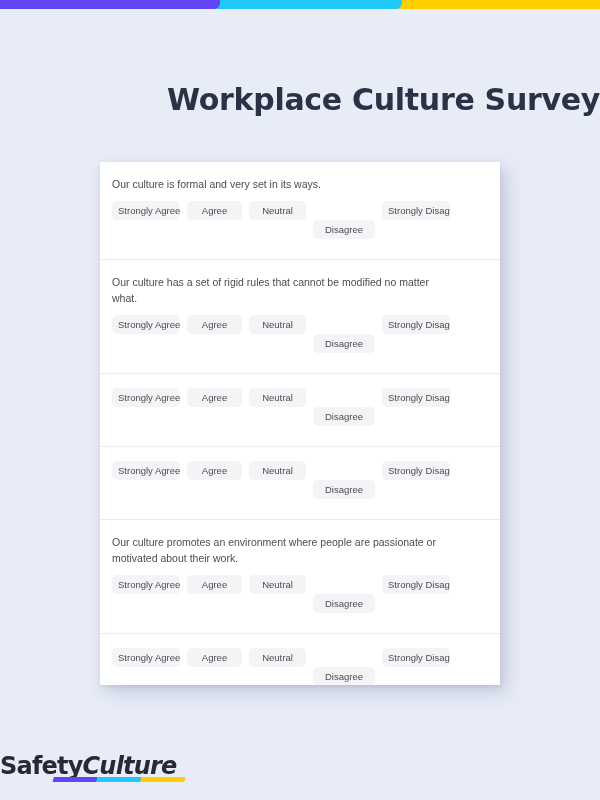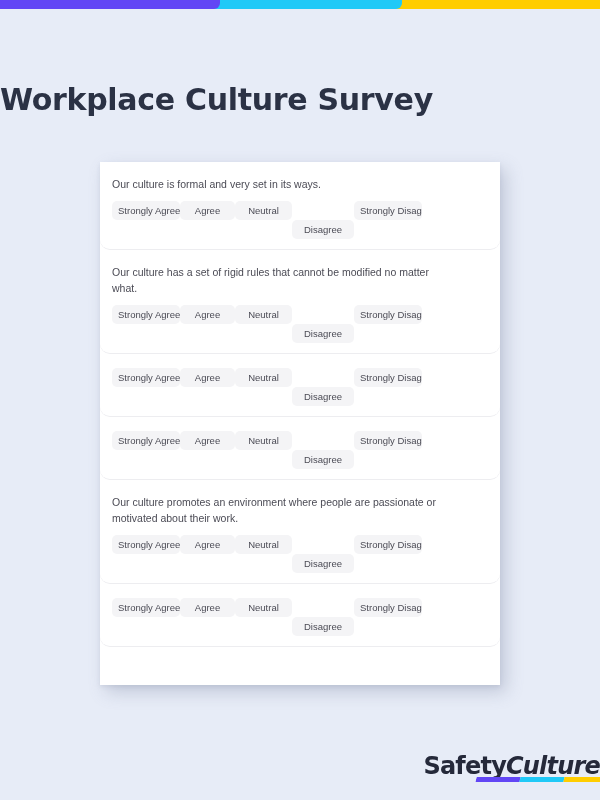--- a/index.html
+++ b/index.html
@@ -48,21 +48,21 @@
     position: relative;
     z-index: 1;
   }
 
   
   .page-title {
     position: absolute;
     top: 62px;
     left: 0;
     width: 600px;
-    text-align: left;
+    text-align: right;
     font-size: 30px;
     font-weight: 700;
     letter-spacing: -0.3px;
     color: #2b3245;
     font-family: "DejaVu Sans", sans-serif;
   }
 
   
   .survey-card {
     position: absolute;
@@ -70,38 +70,38 @@
     top: 162px;
     width: 400px;
     height: 523px;
     background: #ffffff;
     overflow: hidden;
     box-shadow: 6px 7px 16px rgba(110,120,150,0.30),
                 0 2px 4px rgba(110,120,150,0.14);
   }
 
   .question-block {
-    padding: 14px 12px 10px 12px;
+    padding: 14px 12px 20px 12px;
     border-bottom: 1px solid #ededf0;
     box-sizing: border-box;
-    border-radius: 10px;
   }
   .question-block:last-child { border-bottom: none; }
 
   .question-text {
     font-size: 10.5px;
     line-height: 16px;
     color: #4b4b55;
     margin: 0 0 9px 0;
     font-family: "Liberation Sans", sans-serif;
     max-width: 330px;
   }
 
   .options-row {
     display: flex;
+    gap: 7px;
     white-space: nowrap;
   }
   .option-btn {
     background: #f4f4f6;
     border: none;
     border-radius: 5px;
     color: #4b4b55;
     font-size: 9.5px;
     font-family: "Liberation Sans", sans-serif;
     height: 19px;
@@ -119,21 +119,21 @@
   .option-btn.w-n   { width: 57px; }
   .option-btn.w-d   { width: 62px; margin-top: 19px; }
   .option-btn.w-sd  { width: 68px; text-align: left; padding-left: 6px; }
 
   
   .footer-logo {
     position: absolute;
     left: 0;
     top: 752px;
     width: 600px;
-    text-align: right;
+    text-align: left;
   }
   .logo-wrap {
     display: inline-block;
     position: relative;
     font-family: "DejaVu Sans", sans-serif;
     font-size: 24px;
     font-weight: 700;
     letter-spacing: -0.8px;
     color: #25293a;
   }

